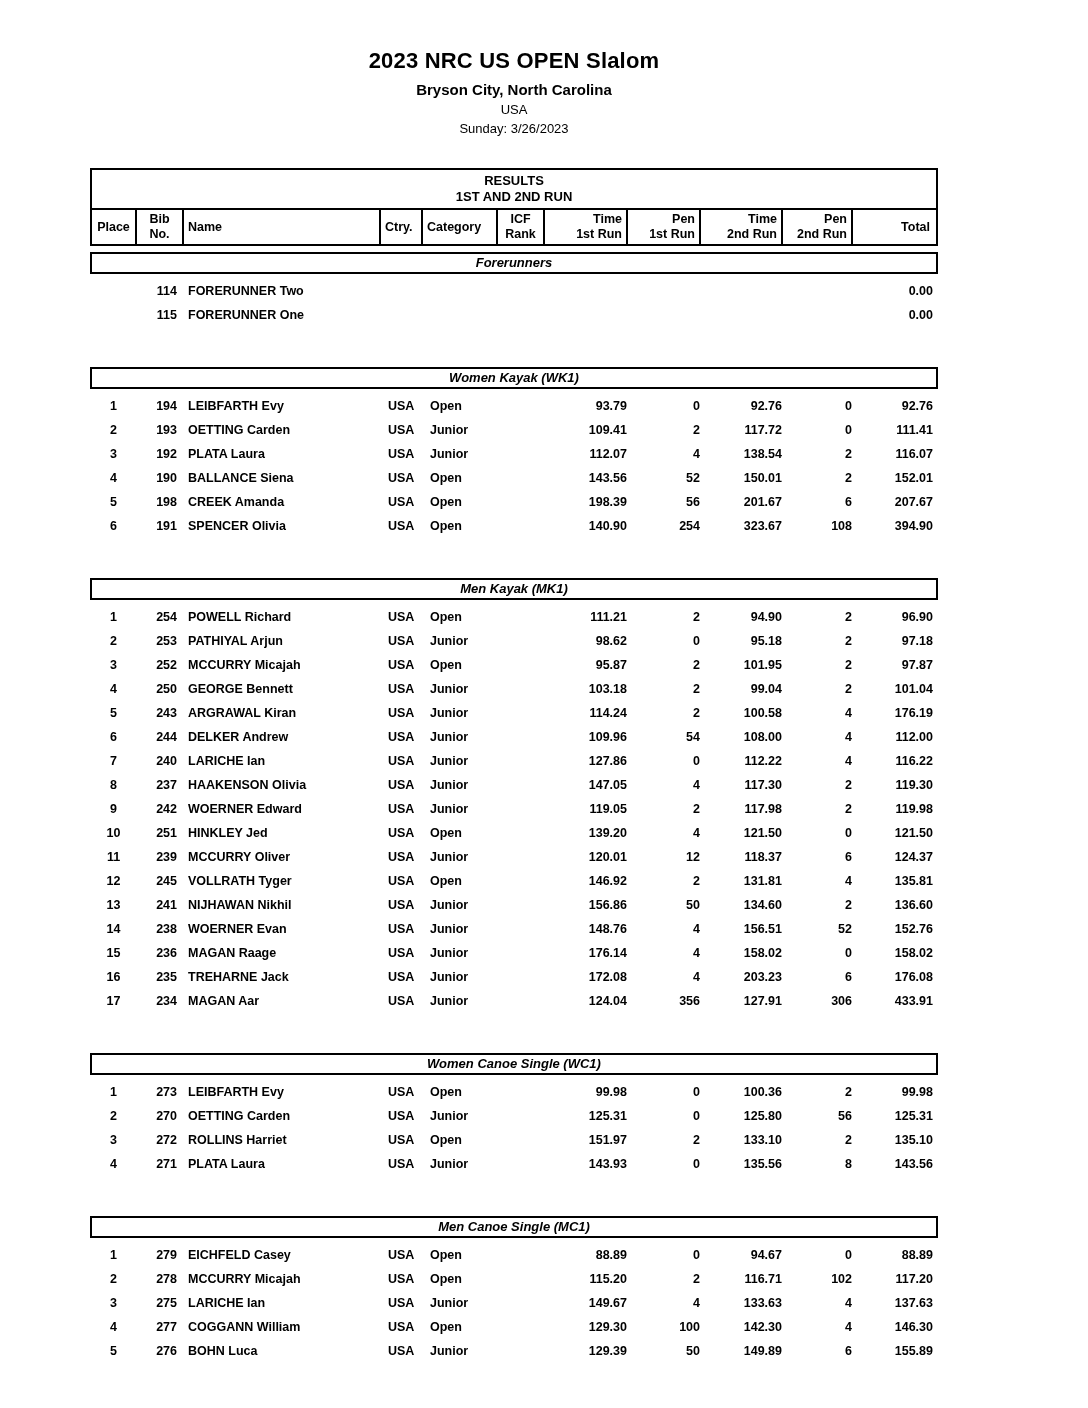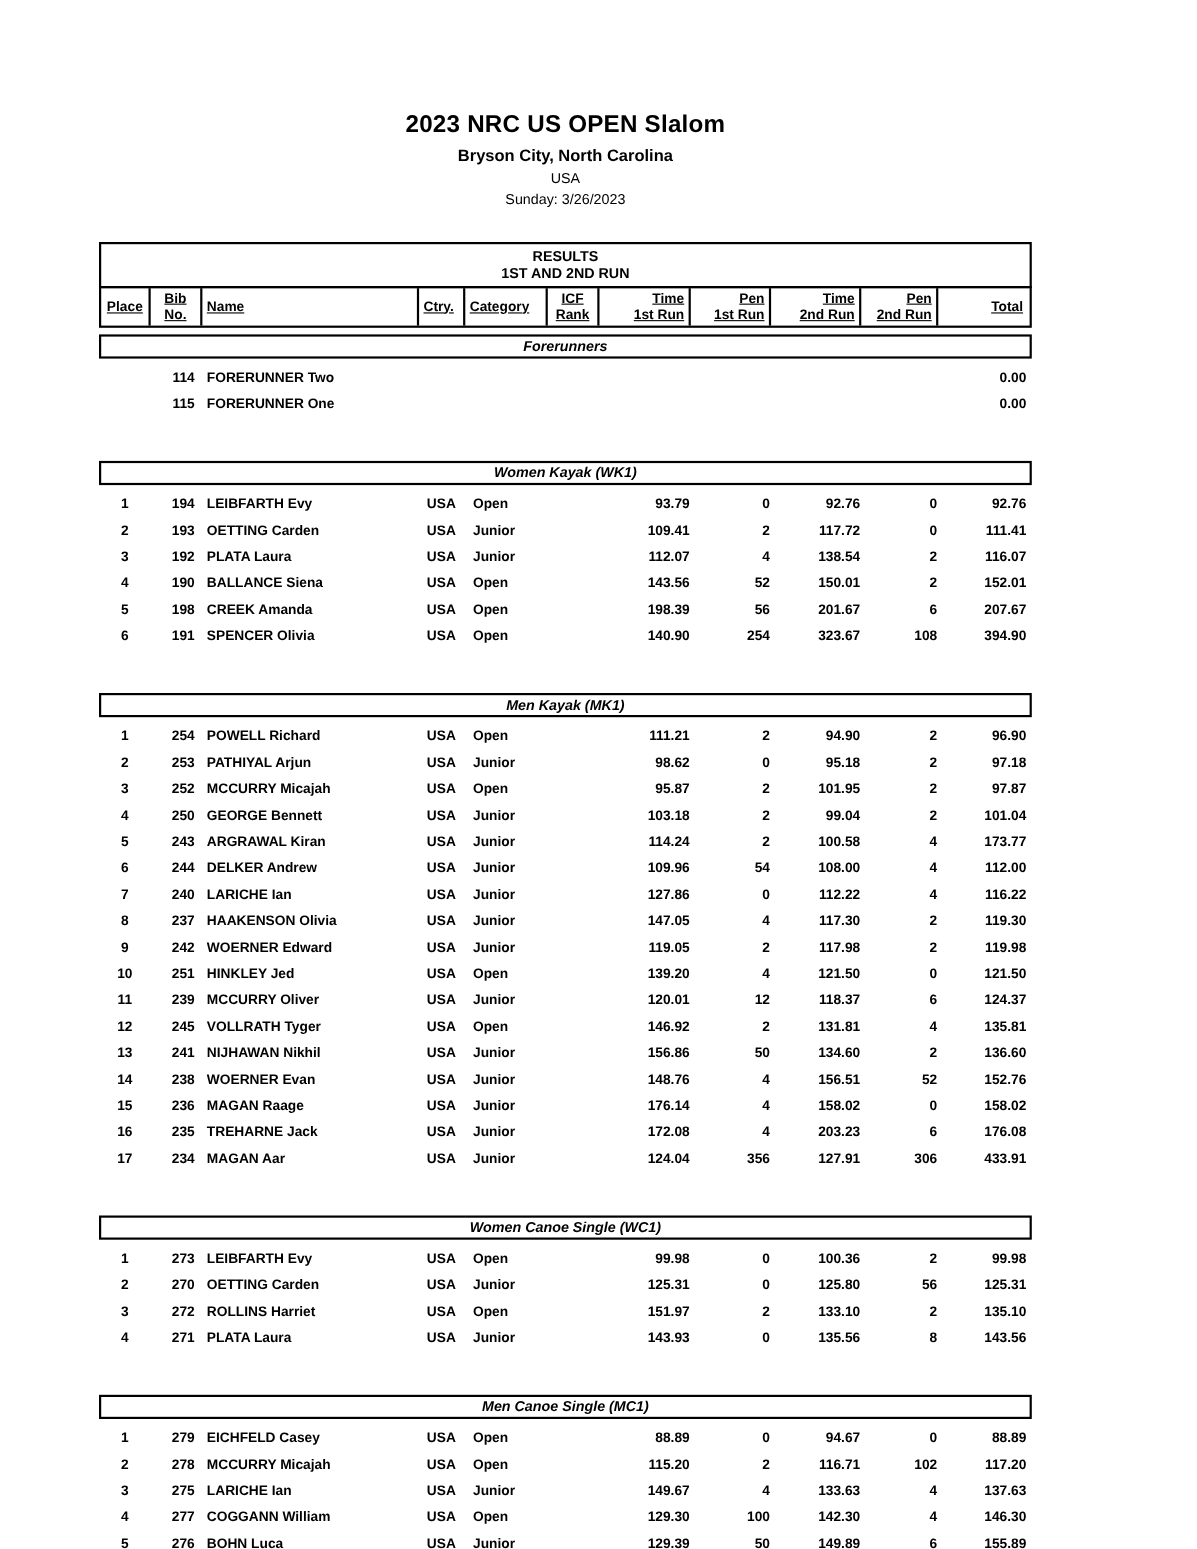--- a/index.html
+++ b/index.html
@@ -4,37 +4,36 @@
 <style>
   html, body { margin:0; padding:0; }
   body {
     width:1088px; height:1408px;
     background:#ffffff; color:#000000;
     font-family:"Liberation Sans","DejaVu Sans",sans-serif;
     -webkit-font-smoothing:none;
   }
   .content { margin-left:90px; width:848px; }
 
-  .doc-header { text-align:center; padding-top:100px; }
+  .doc-header { text-align:center; padding-top:48px; }
   .title    { font-size:22px; font-weight:bold; letter-spacing:0.2px; }
   .location { font-size:15px; font-weight:bold; margin-top:7px; }
   .country  { font-size:13px; margin-top:4px; }
   .date     { font-size:13px; margin-top:4px; }
 
   .results-box {
     margin-top:32px; border:2px solid #000; box-sizing:border-box;
     text-align:center; font-weight:bold; font-size:13px; line-height:16px;
     padding:3px 0;
   }
 
   .colhead {
     border:2px solid #000; box-sizing:border-box; margin-top:-2px;
     display:grid;
     grid-template-columns:45px 47px 197px 42px 75px 47px 83px 73px 82px 70px 81px;
-    text-decoration:underline;
   }
   .colhead .cell {
     border-right:2px solid #000; box-sizing:border-box;
     min-height:34px; padding:2px 4px;
     font-weight:bold; font-size:12.5px; line-height:15px;
     display:flex; flex-direction:column; justify-content:center;
     white-space:nowrap;
   }
   .colhead .cell:last-child { border-right:none; }
   .colhead .al { align-items:flex-start; text-align:left; }
@@ -300,21 +299,21 @@
             <div class="cell ac c0">5</div>
             <div class="cell ar c1">243</div>
             <div class="cell al c2">ARGRAWAL Kiran</div>
             <div class="cell al c3">USA</div>
             <div class="cell al c4">Junior</div>
             <div class="cell ac c5"></div>
             <div class="cell ar c6">114.24</div>
             <div class="cell ar c7">2</div>
             <div class="cell ar c8">100.58</div>
             <div class="cell ar c9">4</div>
-            <div class="cell ar c10">173.77</div>
+            <div class="cell ar c10">176.19</div>
           </div>
           <div class="row">
             <div class="cell ac c0">6</div>
             <div class="cell ar c1">244</div>
             <div class="cell al c2">DELKER Andrew</div>
             <div class="cell al c3">USA</div>
             <div class="cell al c4">Junior</div>
             <div class="cell ac c5"></div>
             <div class="cell ar c6">109.96</div>
             <div class="cell ar c7">54</div>

